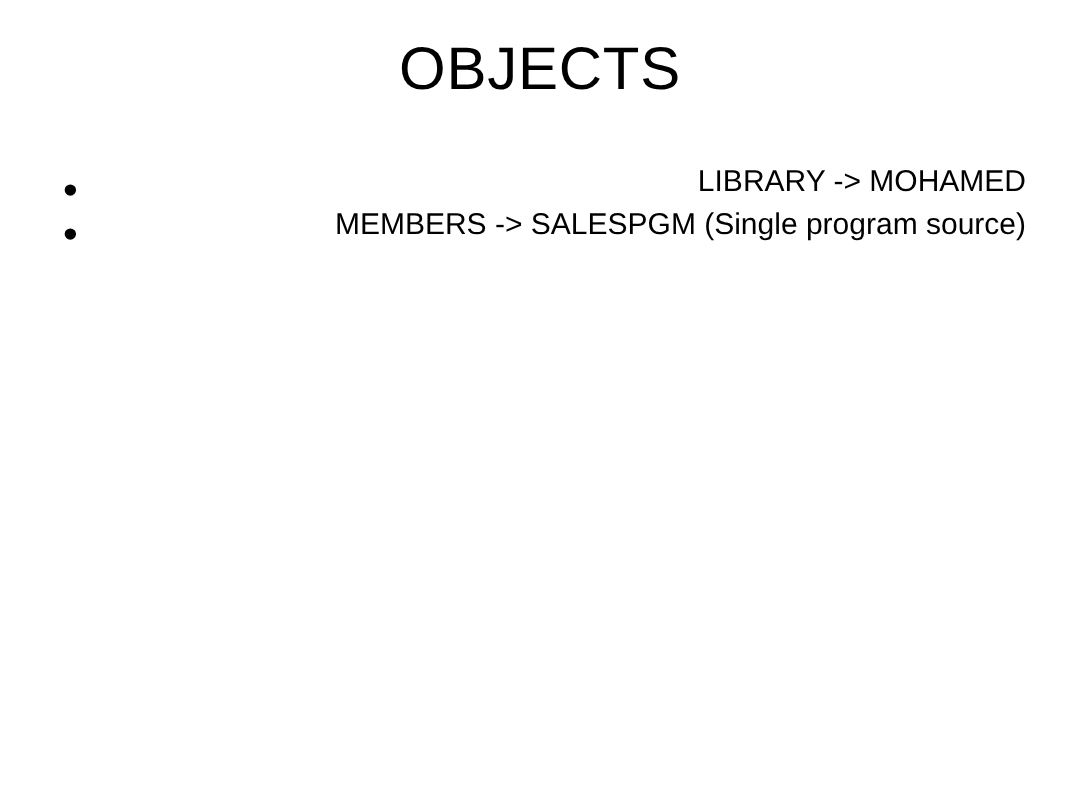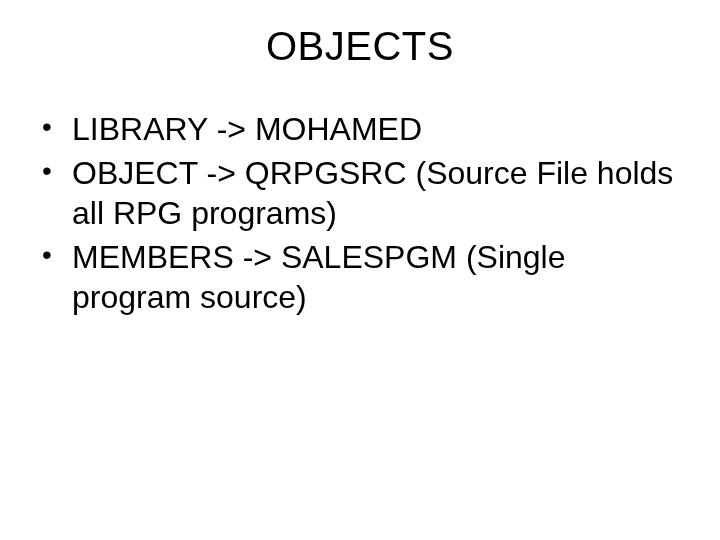--- a/index.html
+++ b/index.html
@@ -24,37 +24,37 @@
     margin: 0 0 40px 0;
     letter-spacing: 0.5px;
   }
   ul.bullets {
     list-style: none;
     margin: 0;
     padding: 0 0 0 6px;
   }
   ul.bullets li {
     position: relative;
-    font-size: 32px;
+    font-size: 20px;
     line-height: 1.25;
     padding-left: 30px;
     margin: 0 0 4px 0;
+    text-align: right;
   }
   ul.bullets li::before {
     content: "•";
     position: absolute;
     left: 0;
     top: 0;
     font-size: 28px;
     line-height: 1.25;
   }
 </style>
 </head>
 <body>
 
 <div class="slide">
   <h1 class="title">OBJECTS</h1>
   <ul class="bullets">
     <li>LIBRARY -&gt;  MOHAMED</li>
-    <li>OBJECT  -&gt;  QRPGSRC (Source File holds all RPG programs)</li>
     <li>MEMBERS -&gt; SALESPGM (Single program source)</li>
   </ul>
 </div>
 
 </body></html>

